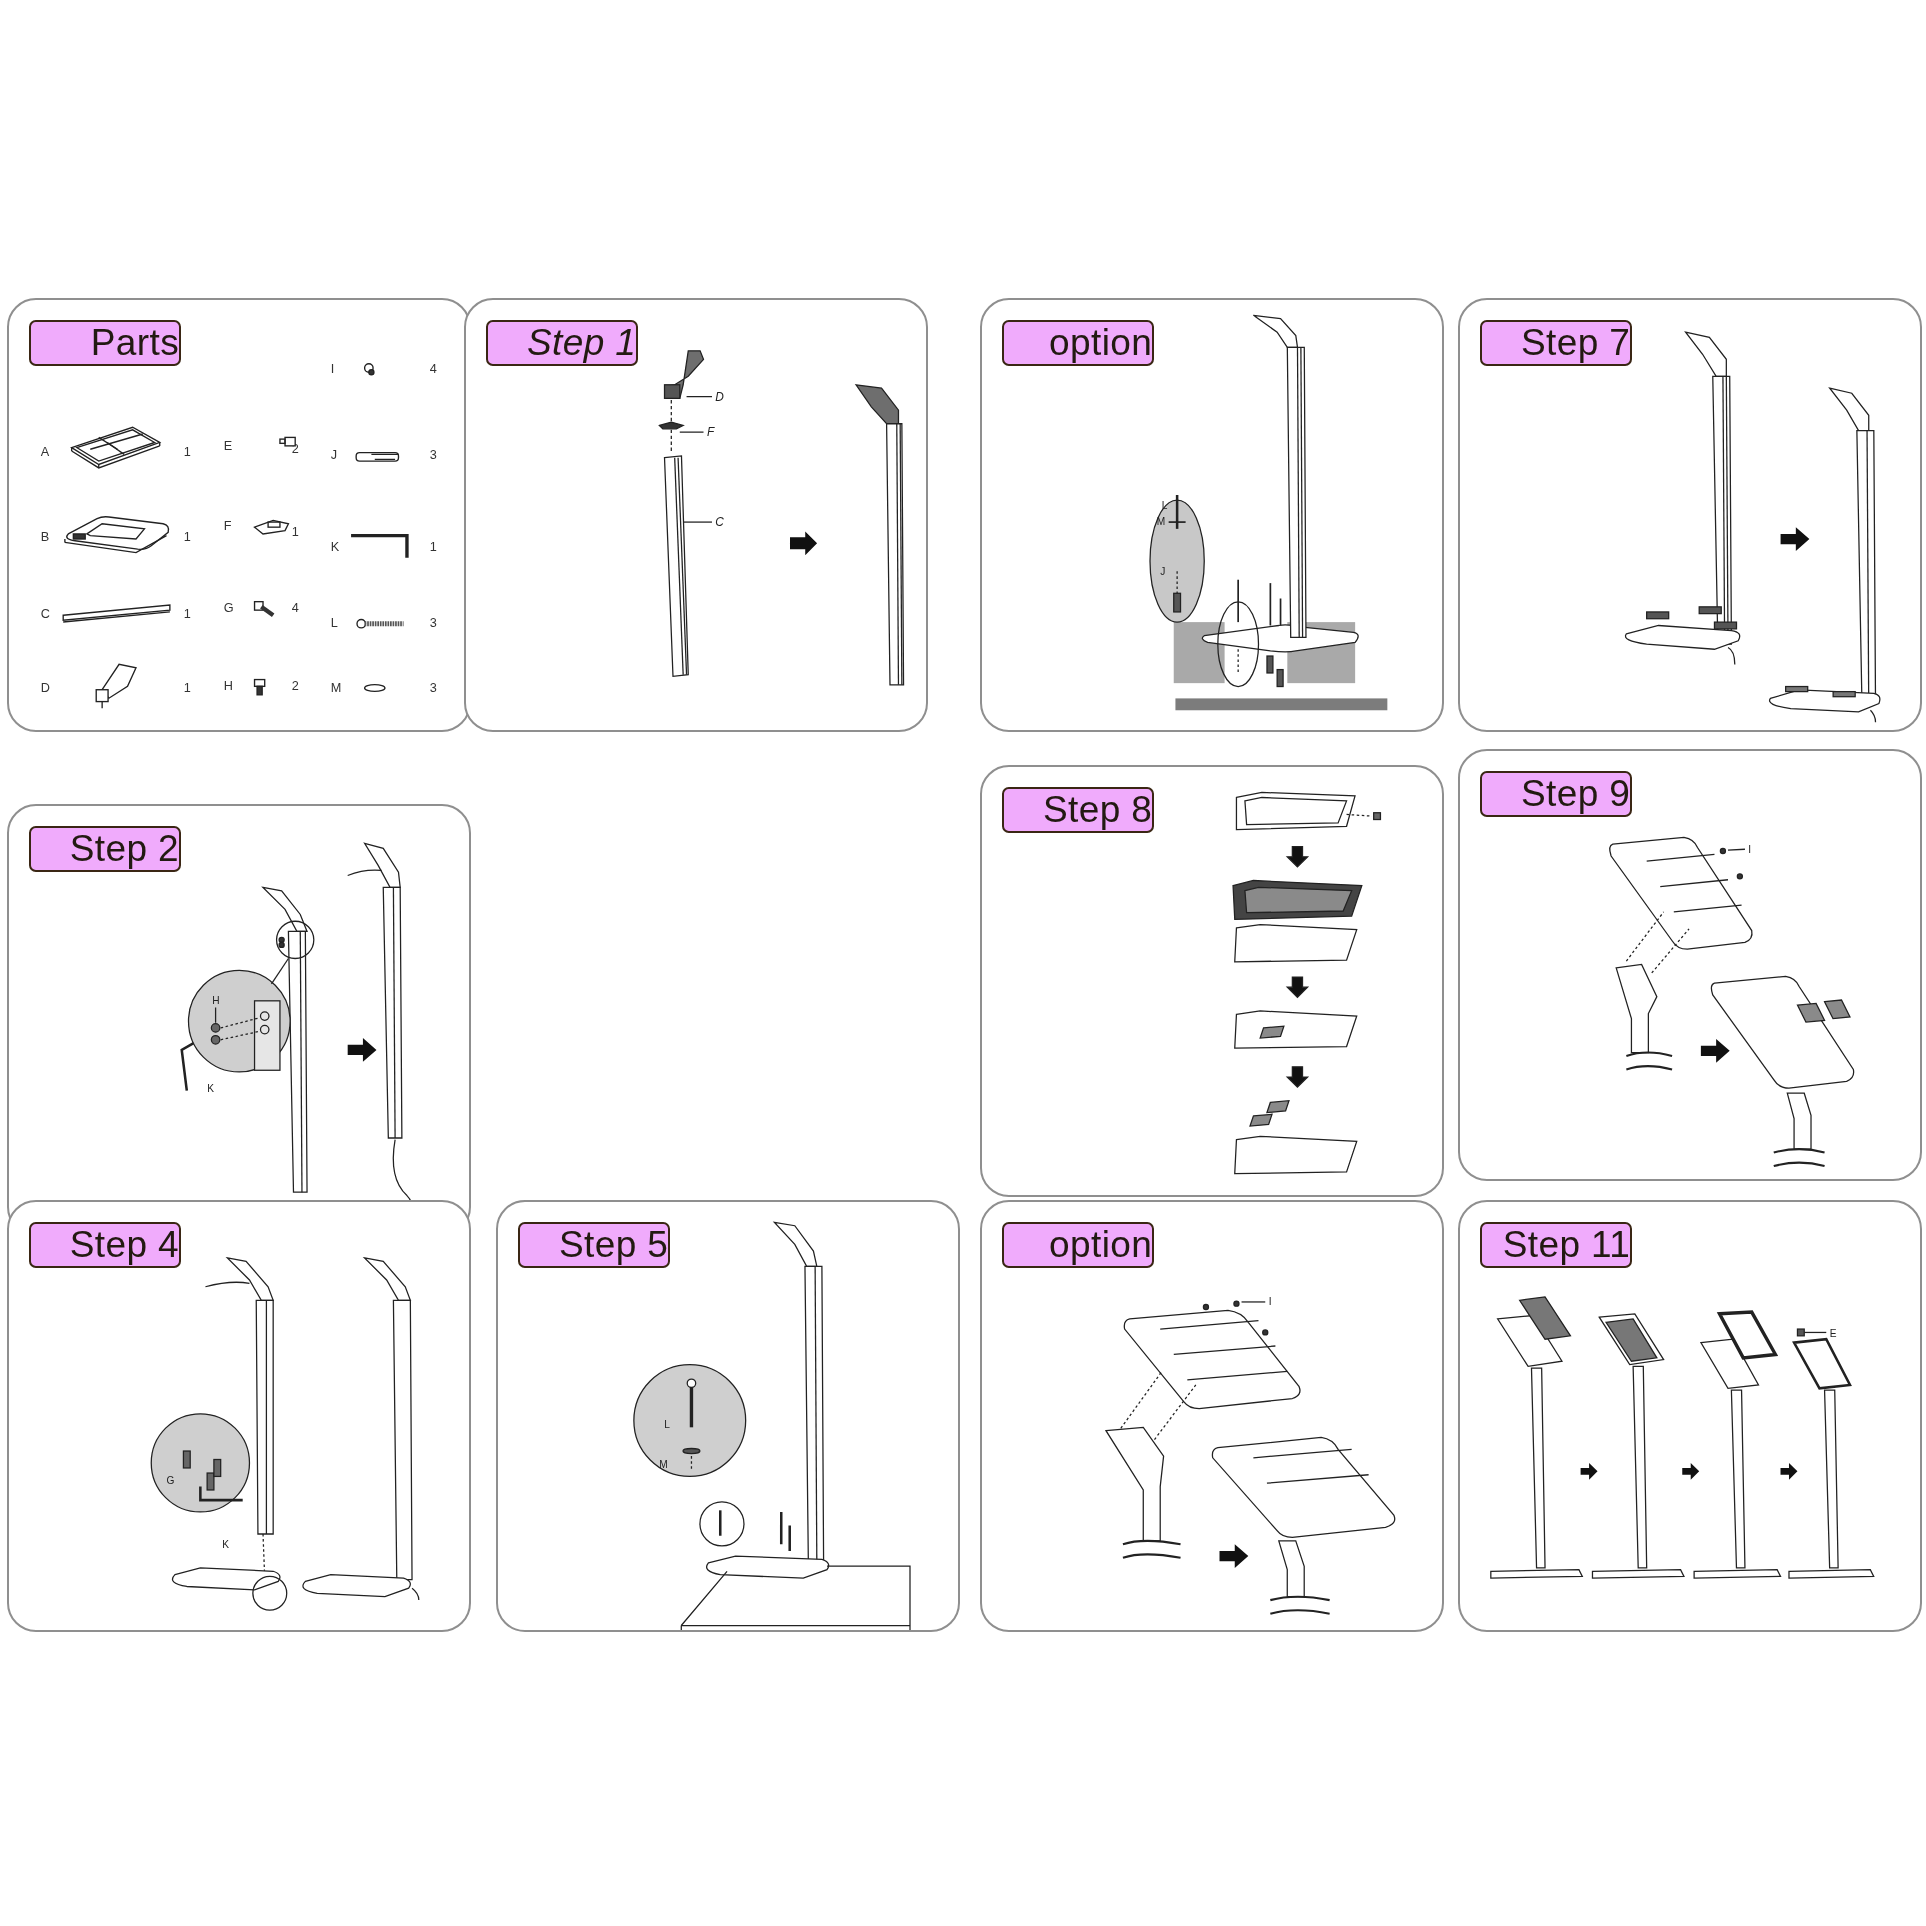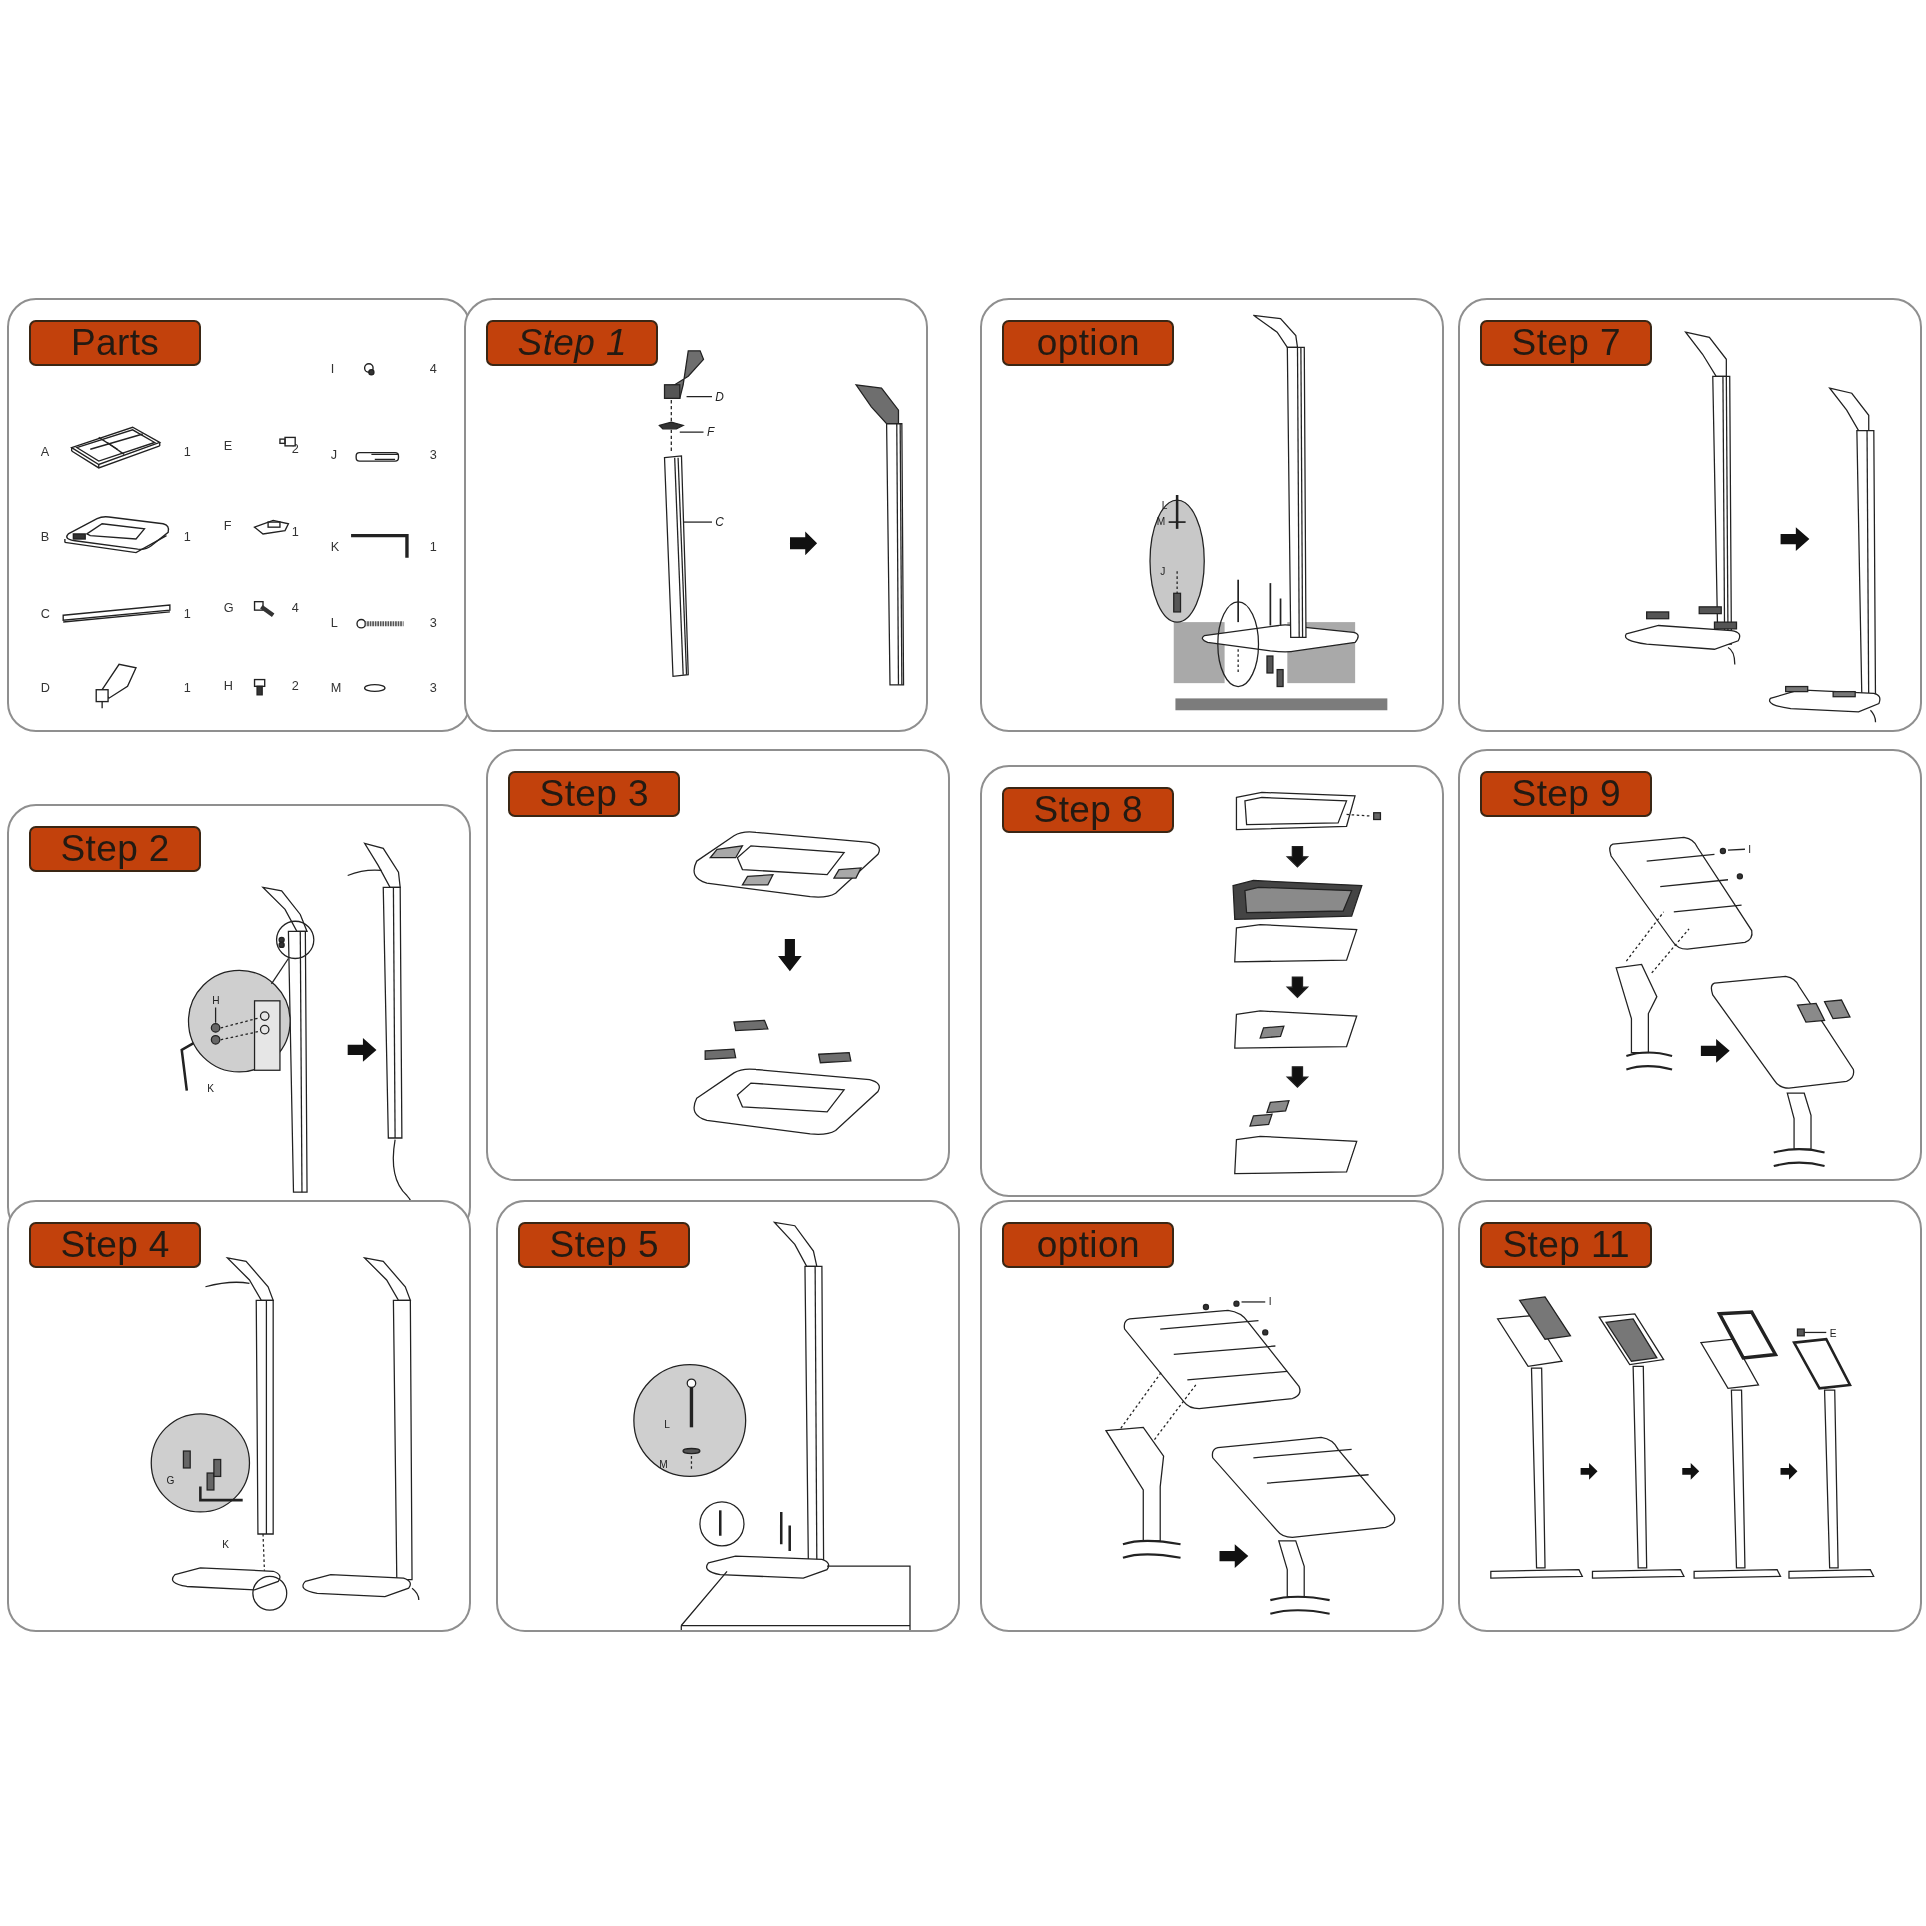--- a/index.html
+++ b/index.html
@@ -1,24 +1,24 @@
 <!DOCTYPE html>
 <html style="font-size:13.6px"><head>
 <meta charset="utf-8">
 <style>
   html, body { margin: 0; padding: 0; background: #ffffff; }
   body { width: 1926px; height: 1926px; position: relative; overflow: hidden;
          font-family: "Liberation Sans", sans-serif; color: #231a12; }
   .sheet { position: absolute; left: 0; top: 0; width: 1926px; height: 1926px; }
   .panel { position: absolute; box-sizing: border-box; border: 2.5px solid #8f8f8f;
            border-radius: 29px; background: #ffffff; overflow: hidden; }
-  .label { position: absolute; left: 20.3px; top: 20.3px; width: 172px; height: 46px;
-           box-sizing: border-box; background: #c2410c; border: 2.5px solid #3a2614;
+  .label { position: absolute; left: 20.3px; top: 20.3px; width: 152px; height: 46px;
+           box-sizing: border-box; background: #f0abfc; border: 2.5px solid #3a2614;
            border-radius: 6.8px; font-size: 37px; line-height: 41px; color: #231a12;
-           text-align: center; letter-spacing: 0.4px; }
+           text-align: right; letter-spacing: 0.4px; }
   .art { position: absolute; left: 0; top: 0; }
   .txt { font-family: "Liberation Sans", sans-serif; fill: #222; }
   .ptxt { position: absolute; font-size: 12.7px; color: #333; font-family: "Liberation Sans", sans-serif; }
 </style>
 </head>
 <body>
 
 <div class="sheet">
 
   <div class="panel" style="left:6.8px;top:298px;width:464px;height:434px;">
@@ -253,40 +253,20 @@
         <line x1="454" y1="96" x2="456" y2="392"></line>
         <path d="M456,394 Q448,440 470,460 Q478,468 474,476"></path>
         <path d="M400,82 Q420,74 440,76"></path>
       </g>
       <text class="txt" x="240" y="234" font-size="12">H</text>
       <text class="txt" x="234" y="338" font-size="12">K</text>
       <polygon points="400,282 418,282 418,274 434,288 418,302 418,294 400,294" fill="#111"></polygon>
     </svg>
   </div>
 
-  <div class="panel" style="left:486px;top:749px;width:464px;height:432px;">
-    <div class="label">Step 3</div>
-    <svg class="art" width="464" height="432" viewBox="0 0 547 510">
-      <g stroke="#222" stroke-width="1.5" fill="none">
-        <path d="M246,130 L290,100 Q300,94 316,96 L450,108 Q466,112 460,122 L410,168 Q400,174 380,172 L258,156 Q236,150 246,130 Z" fill="#fff"></path>
-        <path d="M294,126 L310,112 L420,120 L400,146 L300,140 Z"></path>
-        <polygon points="270,116 300,112 292,126 262,126" fill="#a8a8a8"></polygon>
-        <polygon points="306,148 336,146 330,158 300,158" fill="#a8a8a8"></polygon>
-        <polygon points="414,140 440,138 434,150 408,150" fill="#a8a8a8"></polygon>
-      </g>
-      <polygon points="350,222 362,222 362,242 370,242 356,260 342,242 350,242" fill="#111"></polygon>
-      <g stroke="#222" stroke-width="1.5">
-        <polygon points="290,320 326,318 330,328 292,330" fill="#6e6e6e"></polygon>
-        <polygon points="256,354 290,352 292,362 256,364" fill="#6e6e6e"></polygon>
-        <polygon points="390,358 426,356 428,366 392,368" fill="#6e6e6e"></polygon>
-        <path d="M246,410 L290,380 Q300,374 316,376 L450,388 Q466,392 460,402 L410,448 Q400,454 380,452 L258,436 Q236,430 246,410 Z" fill="#fff"></path>
-        <path d="M294,406 L310,392 L420,400 L400,426 L300,420 Z" fill="none"></path>
-      </g>
-    </svg>
-  </div>
 
   <div class="panel" style="left:980px;top:765px;width:464px;height:432px;padding-left:28px;">
     <div class="label">Step 8</div>
     <svg class="art" width="464" height="432" viewBox="0 0 547 510">
       <g stroke="#222" stroke-width="1.5">
 
         <path d="M300,36 L330,30 L440,34 L430,70 L300,74 Z" fill="#fff"></path>
         <path d="M310,40 L330,36 L430,40 L420,66 L312,68 Z" fill="none"></path>
         <line x1="430" y1="56" x2="460" y2="58" stroke-dasharray="3 3" fill="none"></line>
         <rect x="462" y="54" width="8" height="8" fill="#666"></rect>

